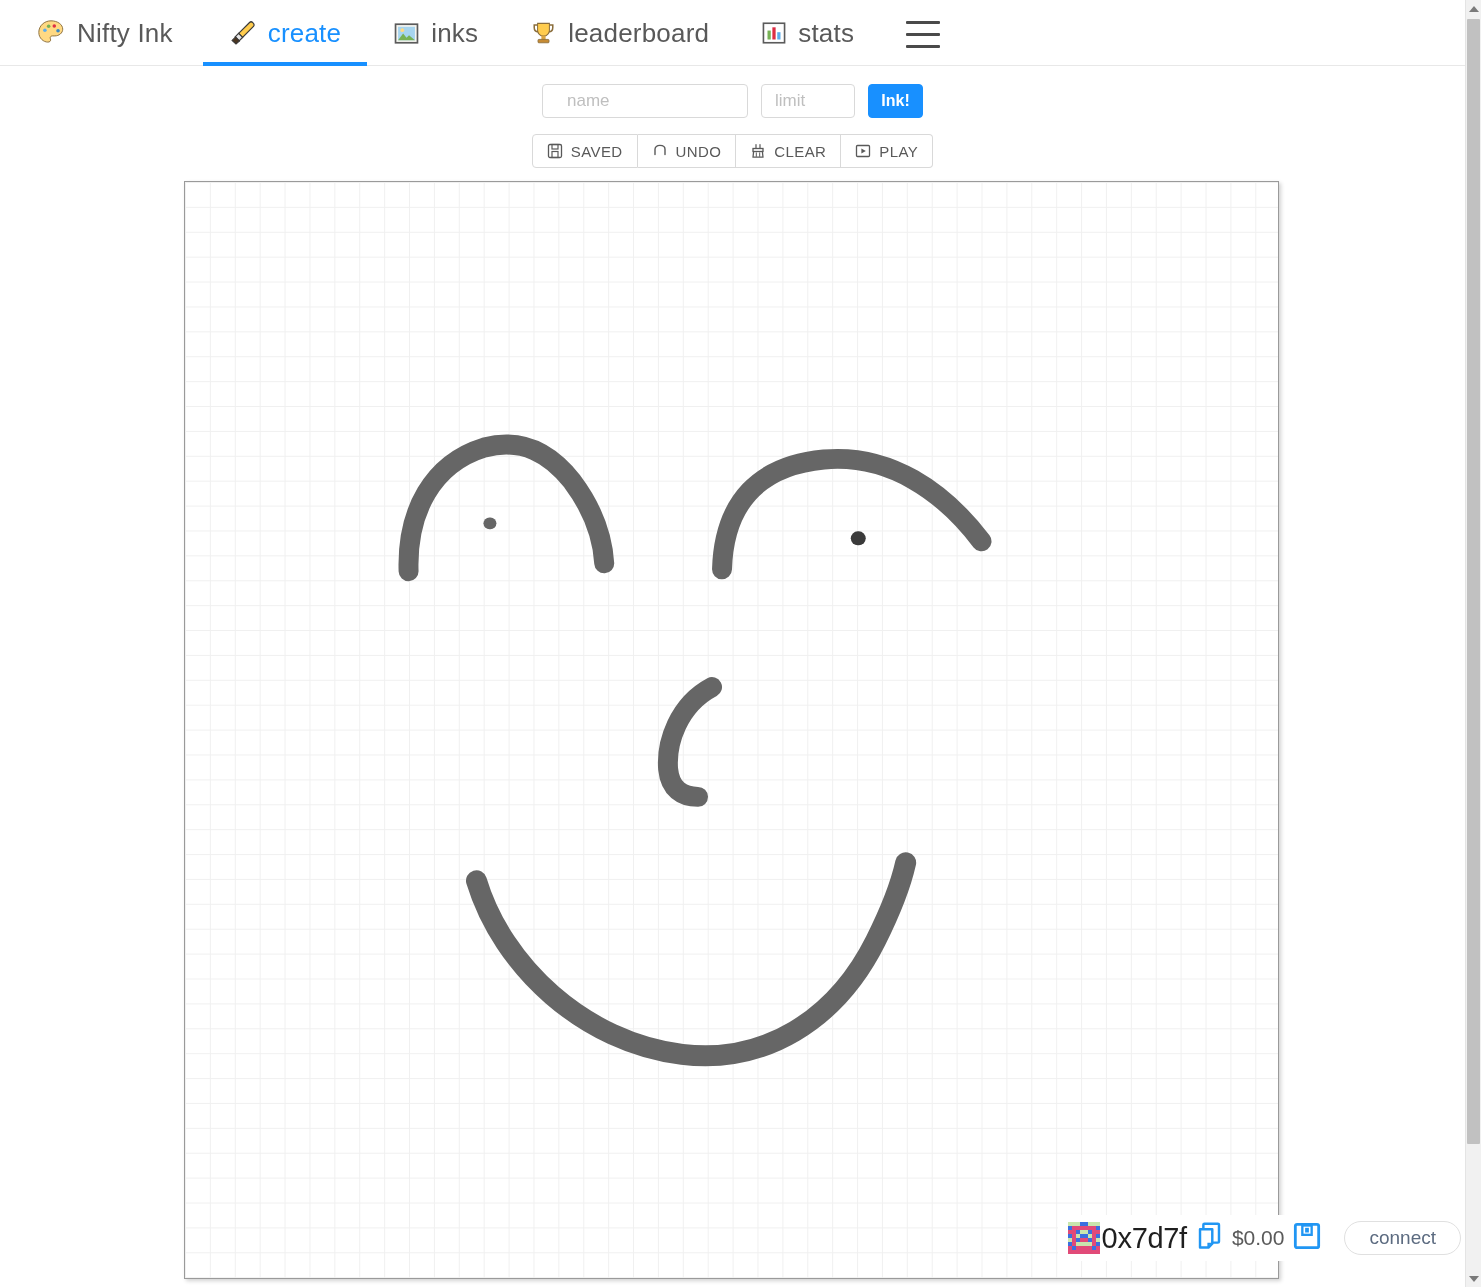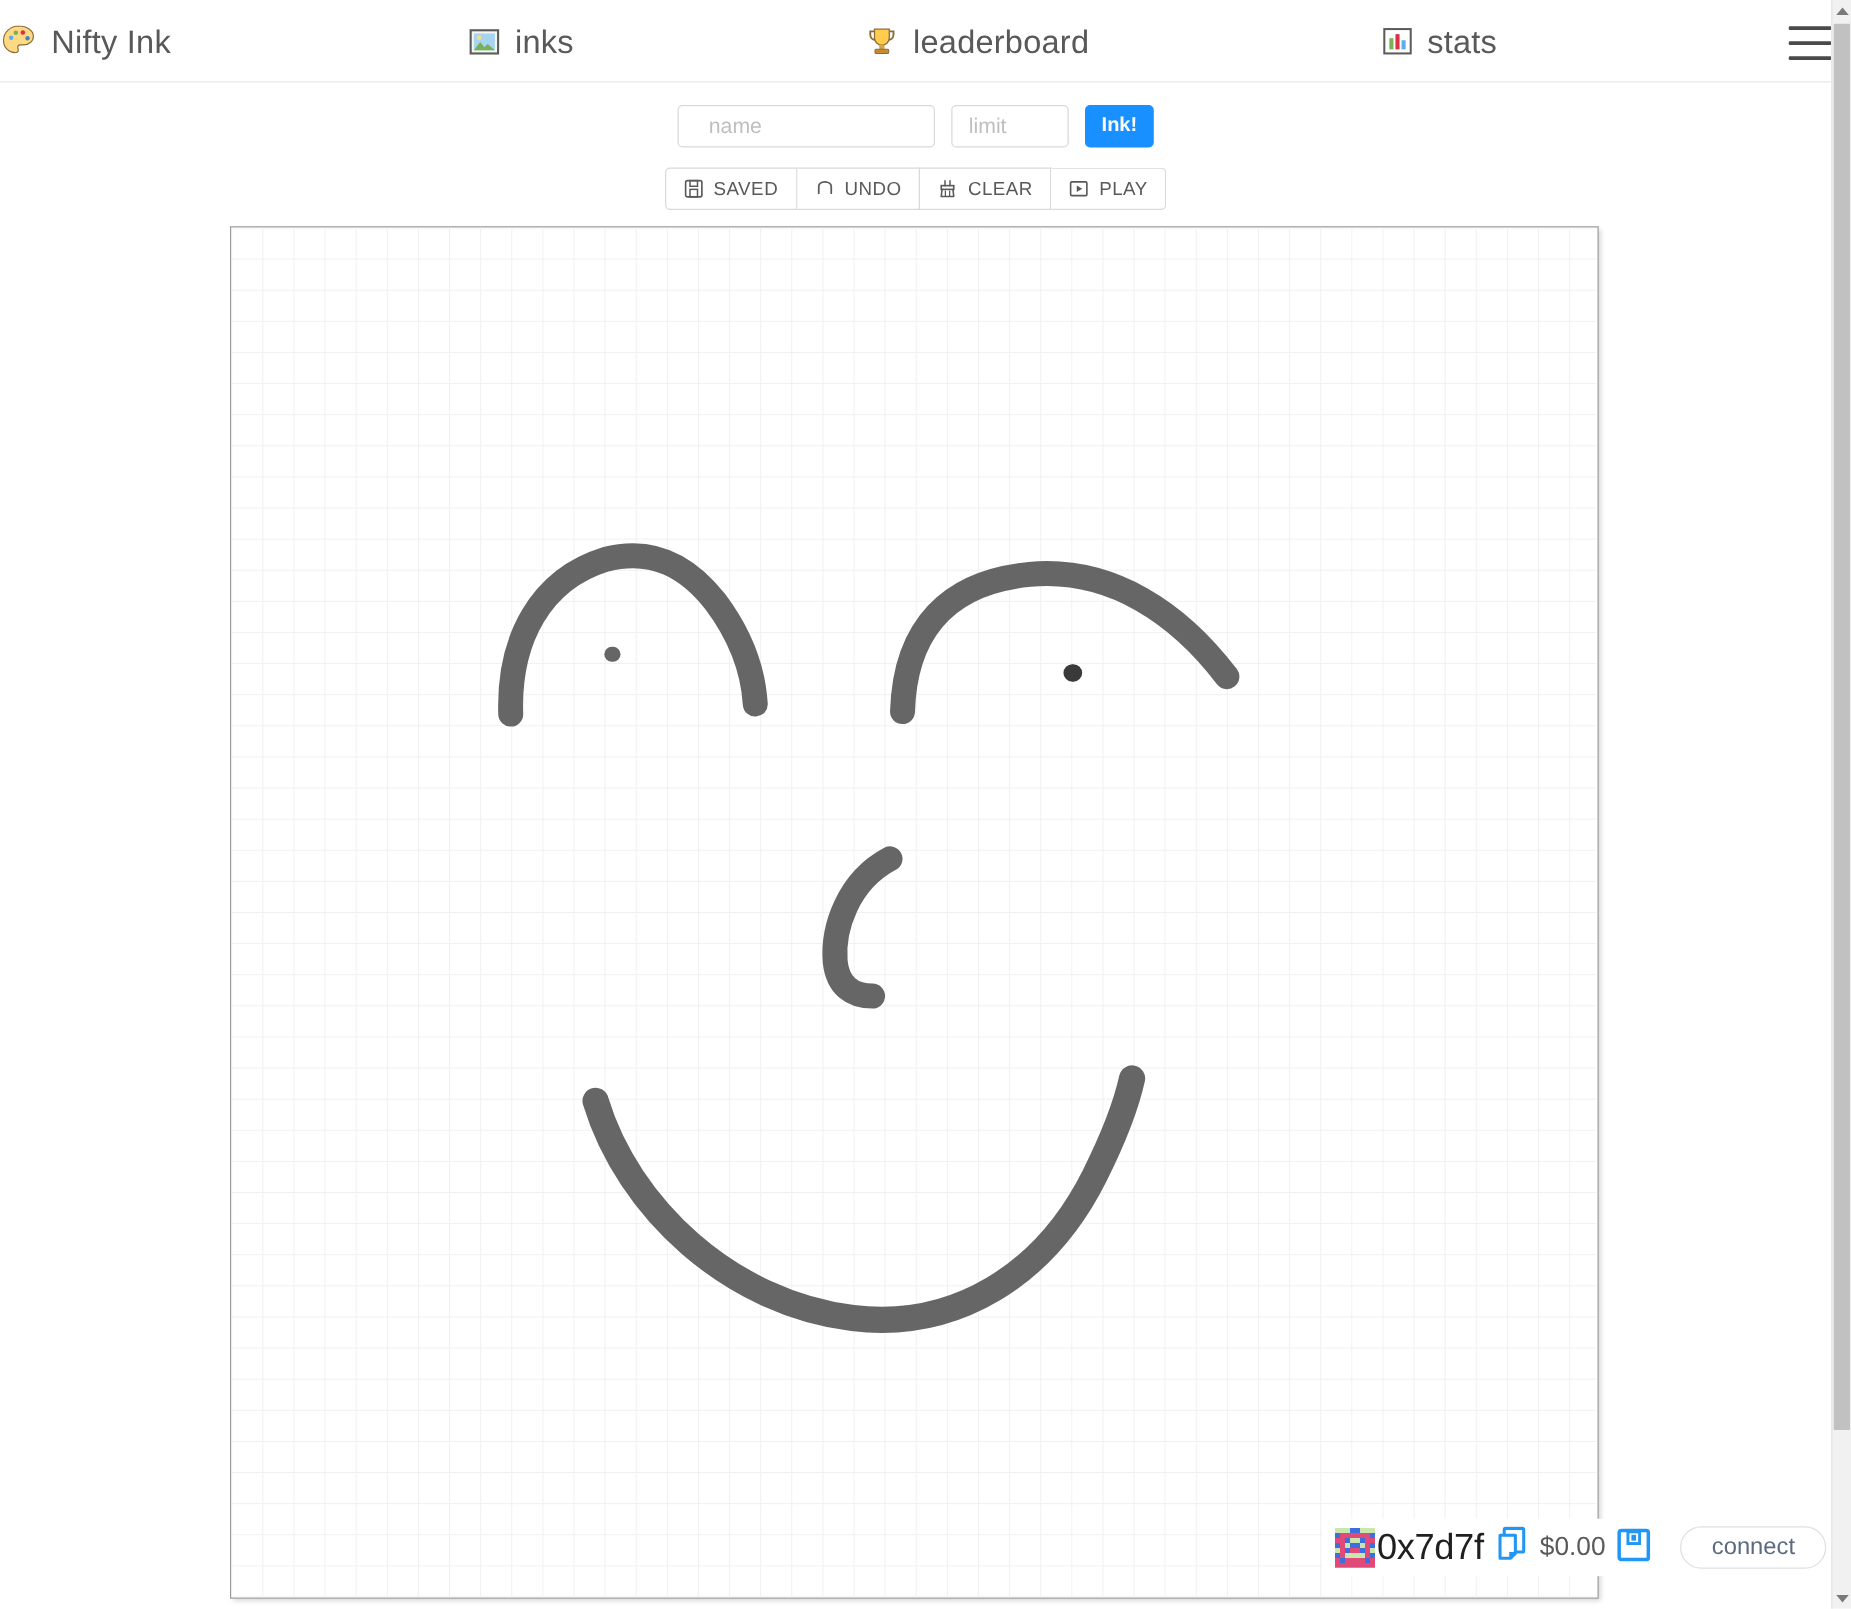--- a/index.html
+++ b/index.html
@@ -22,22 +22,22 @@
     width: 1465px;
     height: 66px;
     background: #ffffff;
     border-bottom: 1px solid #e8e8e8;
     box-sizing: border-box;
   }
   .nav-items {
     display: flex;
     align-items: center;
     height: 66px;
-    box-sizing: border-box;
-    justify-content: space-between;
+    padding-left: 36px;
+    box-sizing: border-box;
   }
   .nav-item {
     display: flex;
     align-items: center;
     height: 66px;
     position: relative;
     cursor: pointer;
     box-sizing: border-box;
   }
   .nav-item .nav-ico {
@@ -294,20 +294,30 @@
           <path d="M16 3C8.8 3 3 8.4 3 15.3c0 6.4 5.2 10.4 9.6 10.4 2 0 3-1 3-2.3 0-.9-.5-1.4-.5-2.2 0-1.2 1-2.1 2.4-2.1h2.6c4.4 0 8.4-3 8.4-7.2C28.5 7 23.1 3 16 3z" fill="#ffd983" stroke="#8a6d3b" stroke-width="1"></path>
           <circle cx="9.5" cy="13" r="1.9" fill="#5dadec"></circle>
           <circle cx="13.5" cy="8.8" r="1.9" fill="#77b255"></circle>
           <circle cx="19.5" cy="8.6" r="1.9" fill="#dd2e44"></circle>
           <circle cx="23.5" cy="13.5" r="1.9" fill="#3b88c3"></circle>
         </svg>
       </span>
       <span class="nav-label">Nifty Ink</span>
     </div>
 
+    <div class="nav-item tab active">
+      <span class="nav-ico">
+        <svg class="ico-svg" width="28" height="28" viewBox="0 0 32 32">
+          <path d="M27 4c-1-1-2.5-1-3.5 0L11 16.5l4.5 4.5L28 8.5c1-1 1-3 -1-4.5z" fill="#ffcc4d" stroke="#3b3b3b" stroke-width="1.4"></path>
+          <path d="M11 16.5l4.5 4.5-4 4-4.5-4.5z" fill="#e8e8e8" stroke="#3b3b3b" stroke-width="1.4"></path>
+          <path d="M7.5 20.5L12 25l-4 3.5-4.5-4z" fill="#4b3621" stroke="#3b3b3b" stroke-width="1.2"></path>
+        </svg>
+      </span>
+      <span class="nav-label">create</span>
+    </div>
 
     <div class="nav-item tab">
       <span class="nav-ico">
         <svg class="ico-svg" width="27" height="27" viewBox="0 0 32 32">
           <rect x="3" y="5" width="26" height="22" fill="#f5f5f0" stroke="#5b5b5b" stroke-width="2"></rect>
           <rect x="6" y="8" width="20" height="16" fill="#a7d5ef"></rect>
           <path d="M6 24l6-8 4 5 3-3 7 6z" fill="#77b255"></path>
           <circle cx="11" cy="12" r="2.2" fill="#ffd983"></circle>
         </svg>
       </span>

